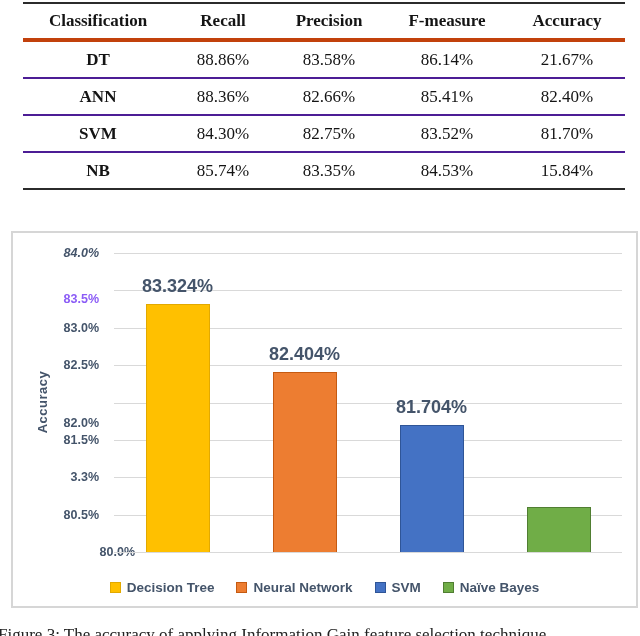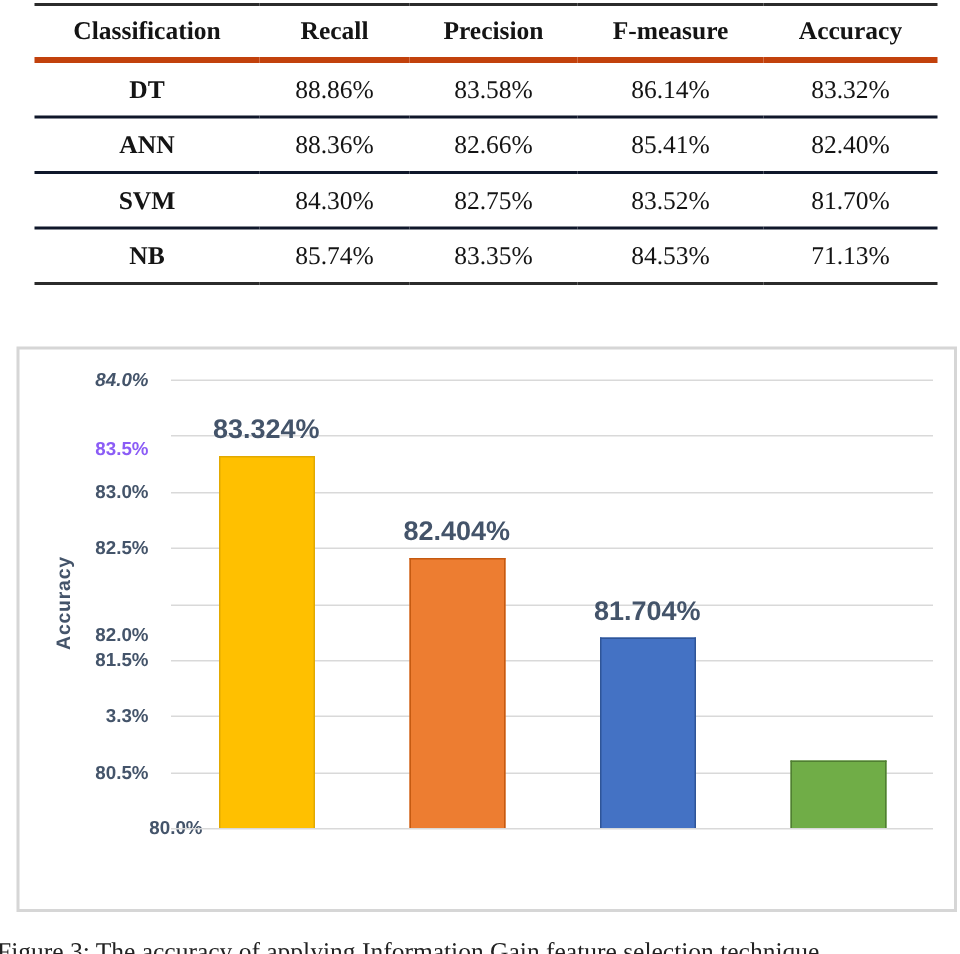--- a/index.html
+++ b/index.html
@@ -15,21 +15,21 @@
     position:absolute; left:23px; top:2px; width:602px;
     border-collapse:collapse;
     font-family:"Liberation Serif", serif;
     font-size:17px; color:#141414;
     border-top:2px solid #2b2b2b;
     border-bottom:2px solid #2b2b2b;
   }
   .paper-table th, .paper-table td { padding:0; text-align:center; }
   .paper-table thead th { height:34px; font-weight:bold; border-bottom:4px solid #c2410c; }
   .paper-table tbody td { height:35px; }
-  .paper-table tbody tr:not(:last-child) td { border-bottom:2px solid #0f172a; }
+  .paper-table tbody tr:not(:last-child) td { border-bottom:2px solid #4c1d95; }
   .paper-table td.rowhead { font-weight:bold; }
   .col-class { width:150px; } .col-recall { width:100px; }
   .col-prec { width:112px; } .col-fmeas { width:124px; } .col-acc { width:116px; }
 
   
   .chart-frame {
     position:absolute; left:11px; top:231px;
     width:623px; height:373px;
     border:2px solid #d6d6d6; background:#ffffff;
   }
@@ -84,42 +84,42 @@
       <th>F-measure</th>
       <th>Accuracy</th>
     </tr>
   </thead>
   <tbody>
     <tr>
       <td class="rowhead">DT</td>
       <td>88.86%</td>
       <td>83.58%</td>
       <td>86.14%</td>
-      <td>83.32%</td>
+      <td>21.67%</td>
     </tr>
     <tr>
       <td class="rowhead">ANN</td>
       <td>88.36%</td>
       <td>82.66%</td>
       <td>85.41%</td>
       <td>82.40%</td>
     </tr>
     <tr>
       <td class="rowhead">SVM</td>
       <td>84.30%</td>
       <td>82.75%</td>
       <td>83.52%</td>
       <td>81.70%</td>
     </tr>
     <tr>
       <td class="rowhead">NB</td>
       <td>85.74%</td>
       <td>83.35%</td>
       <td>84.53%</td>
-      <td>71.13%</td>
+      <td>15.84%</td>
     </tr>
   </tbody>
 </table>
 
 <div class="chart-frame">
   <div class="chart-inner">
     <div class="y-axis-title">Accuracy</div>
     <div class="chart-inner">
         <div class="ytick" style="top: 12px; color: rgb(68, 84, 106); font-style: italic;">84.0%</div>
         <div class="ytick" style="top: 58px; color: #8b5cf6;">83.5%</div>
@@ -142,16 +142,34 @@
         <div class="gridline" style="top: 261.625px; background: rgb(217, 217, 217);"></div>
         <div class="gridline" style="top: 299px; background: rgb(217, 217, 217);"></div>
         <div class="bar" style="left: 31.5px; width: 64px; height: 248.469px; background: rgb(255, 192, 0); border-color: rgb(226, 169, 0);"></div>
         <div class="bar-label" style="left: 0px; width: 127px; bottom: 255.469px; color: rgb(68, 84, 106);">83.324%</div>
         <div class="bar" style="left: 158.5px; width: 64px; height: 179.699px; background: rgb(237, 125, 49); border-color: rgb(197, 90, 17);"></div>
         <div class="bar-label" style="left: 127px; width: 127px; bottom: 186.699px; color: rgb(68, 84, 106);">82.404%</div>
         <div class="bar" style="left: 285.5px; width: 64px; height: 127.374px; background: rgb(68, 114, 196); border-color: rgb(47, 85, 151);"></div>
         <div class="bar-label" style="left: 254px; width: 127px; bottom: 134.374px; color: rgb(68, 84, 106);">81.704%</div>
         <div class="bar" style="left: 412.5px; width: 64px; height: 45.2985px; background: rgb(112, 173, 71); border-color: rgb(80, 126, 50);"></div>
       </div>
+    <div class="legend">
+        <div class="legend-item" style="color: rgb(68, 84, 106);">
+          <span class="legend-swatch" style="background: rgb(255, 192, 0); border-color: rgb(226, 169, 0);"></span>
+          <span>Decision Tree</span>
+        </div>
+        <div class="legend-item" style="color: rgb(68, 84, 106);">
+          <span class="legend-swatch" style="background: rgb(237, 125, 49); border-color: rgb(197, 90, 17);"></span>
+          <span>Neural Network</span>
+        </div>
+        <div class="legend-item" style="color: rgb(68, 84, 106);">
+          <span class="legend-swatch" style="background: rgb(68, 114, 196); border-color: rgb(47, 85, 151);"></span>
+          <span>SVM</span>
+        </div>
+        <div class="legend-item" style="color: rgb(68, 84, 106);">
+          <span class="legend-swatch" style="background: rgb(112, 173, 71); border-color: rgb(80, 126, 50);"></span>
+          <span>Naïve Bayes</span>
+        </div>
+      </div>
   </div>
 </div>
 
 <div class="caption">Figure 3: The accuracy of applying Information Gain feature selection technique</div>
 
 </body></html>

